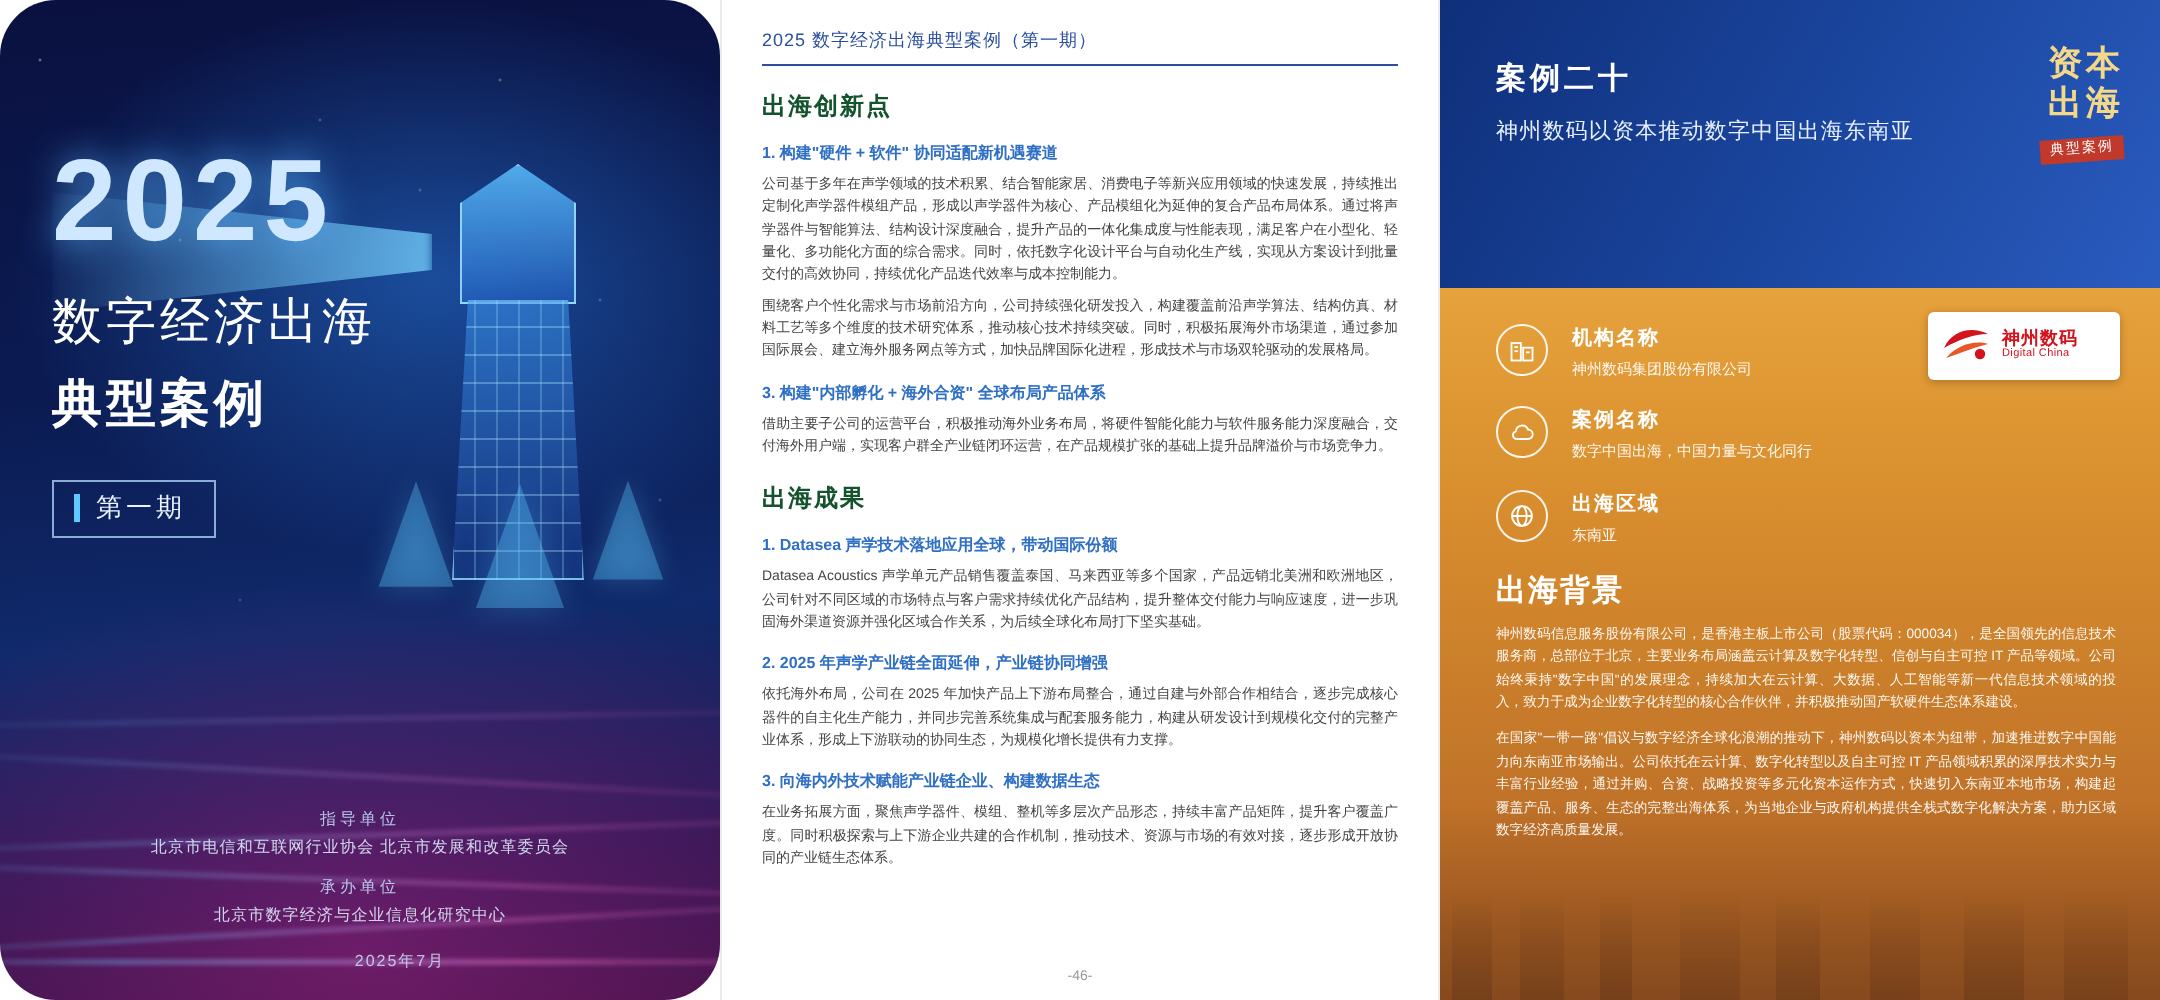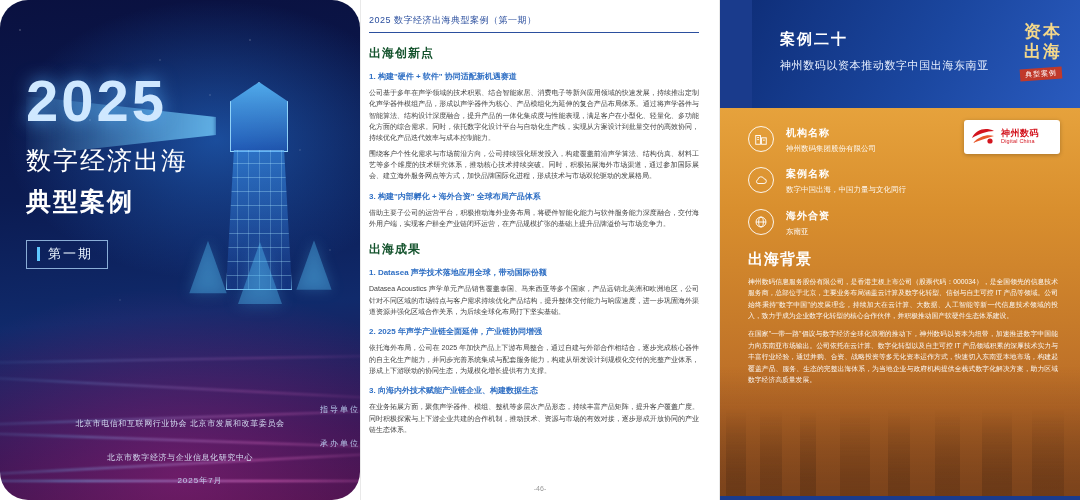--- a/index.html
+++ b/index.html
@@ -102,30 +102,30 @@
   .issue {
     margin-top: 22px; display: inline-flex; align-items: center; gap: 8px;
     border: 1px solid rgba(180,220,255,.75); padding: 4px 14px 5px 10px;
     font-size: 13px; color: #eaf4ff; letter-spacing: 2px;
   }
   .issue .bar { width: 3px; height: 14px; background: #5fc8ff; display: inline-block; }
   .cover-footer {
     position: absolute; left: 0; right: 0; bottom: 14px; text-align: center;
     color: rgba(225,238,255,.88);
   }
-  .cf-label { font-size: 8px; letter-spacing: 2px; margin-bottom: 3px; color: rgba(200,225,255,.85); text-align: right; }
+  .cf-label { font-size: 8px; letter-spacing: 2px; margin-bottom: 3px; color: rgba(200,225,255,.85); }
   .cf-orgs { font-size: 8px; letter-spacing: .6px; margin-bottom: 9px; }
   .cf-date { font-size: 8px; letter-spacing: 1px; margin-top: 12px; color: rgba(210,232,255,.8); padding-left: 40px; }
 
   
   .mid {
     position: relative;
     width: 360px; height: 500px; flex: 0 0 360px;
     background: #ffffff;
-    padding: 14px 20px 18px 8px;
+    padding: 14px 20px 18px 20px;
     border-left: 1px solid #e9e9e9;
     border-right: 1px solid #e9e9e9;
   }
   .mid-head {
     font-size: 9px; color: #2b4f9e; letter-spacing: .5px; padding-bottom: 5px;
     border-bottom: 1px solid #2b4f9e;
   }
   .sec-title {
     margin-top: 12px; font-size: 12px; font-weight: bold; color: #14532d; letter-spacing: 1px;
   }
@@ -137,23 +137,23 @@
   }
   .pg-num { position: absolute; left: 0; right: 0; bottom: 8px; text-align: center; font-size: 7px; color: #999; }
 
   
   .right {
     position: relative; width: 360px; height: 500px; flex: 0 0 360px;
     background: #1a3b8c;
     overflow: hidden;
   }
   .right-top {
-    position: relative; height: 108px;
+    position: relative; height: 144px;
     background: linear-gradient(120deg, #0f2f7a 0%, #1b47a0 55%, #2a5bbf 100%);
-    color: #fff; padding: 30px 22px 0 28px; margin-left: 32px;
+    color: #fff; padding: 30px 22px 0 28px;
   }
   .case-no { font-size: 15px; font-weight: bold; letter-spacing: 2px; }
   .case-title { margin-top: 9px; font-size: 11px; letter-spacing: .6px; color: #e8f0ff; }
   .badge {
     position: absolute; right: 18px; top: 22px; text-align: right;
     color: #f4d88a; font-weight: bold; font-size: 17px; line-height: 1.15; letter-spacing: 2px;
   }
   .badge .stamp {
     display: inline-block; margin-top: 4px; font-size: 7px; font-weight: normal;
     background: #c0392b; color: #fff; padding: 2px 5px; letter-spacing: 1px;
@@ -321,21 +321,21 @@
 
       <div class="info-row">
         <span class="info-ico">
           <svg viewBox="0 0 24 24" fill="none" stroke="#fff" stroke-width="1.6">
             <circle cx="12" cy="12" r="8.5"></circle>
               <ellipse cx="12" cy="12" rx="4" ry="8.5"></ellipse>
             <line x1="3.5" y1="12" x2="20.5" y2="12"></line>
           </svg>
         </span>
         <span>
-          <span class="info-k" style="display:block">海外合资</span>
+          <span class="info-k" style="display:block">出海区域</span>
           <span class="info-v" style="display:block">东南亚</span>
         </span>
       </div>
 
       <div class="bg-title">出海背景</div>
       <p class="bg-p">神州数码信息服务股份有限公司，是香港主板上市公司（股票代码：000034），是全国领先的信息技术服务商，总部位于北京，主要业务布局涵盖云计算及数字化转型、信创与自主可控 IT 产品等领域。公司始终秉持"数字中国"的发展理念，持续加大在云计算、大数据、人工智能等新一代信息技术领域的投入，致力于成为企业数字化转型的核心合作伙伴，并积极推动国产软硬件生态体系建设。</p>
       <p class="bg-p">在国家"一带一路"倡议与数字经济全球化浪潮的推动下，神州数码以资本为纽带，加速推进数字中国能力向东南亚市场输出。公司依托在云计算、数字化转型以及自主可控 IT 产品领域积累的深厚技术实力与丰富行业经验，通过并购、合资、战略投资等多元化资本运作方式，快速切入东南亚本地市场，构建起覆盖产品、服务、生态的完整出海体系，为当地企业与政府机构提供全栈式数字化解决方案，助力区域数字经济高质量发展。</p>
     </div>
   </section>
 

